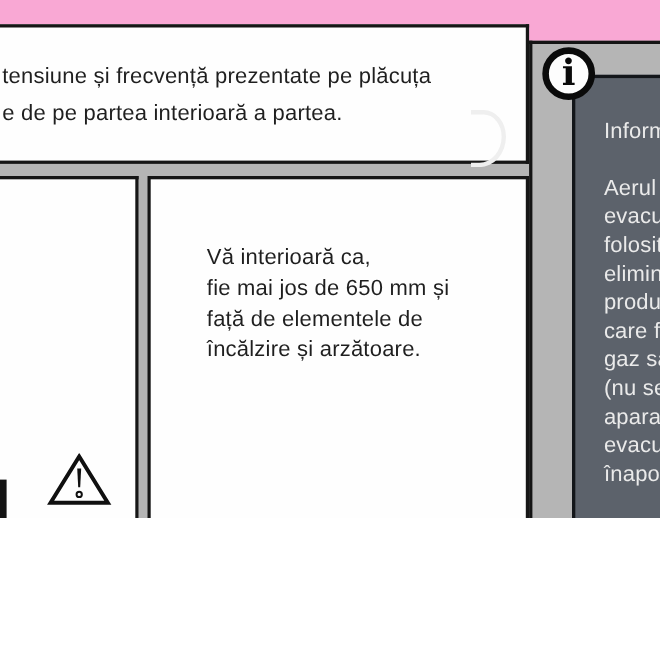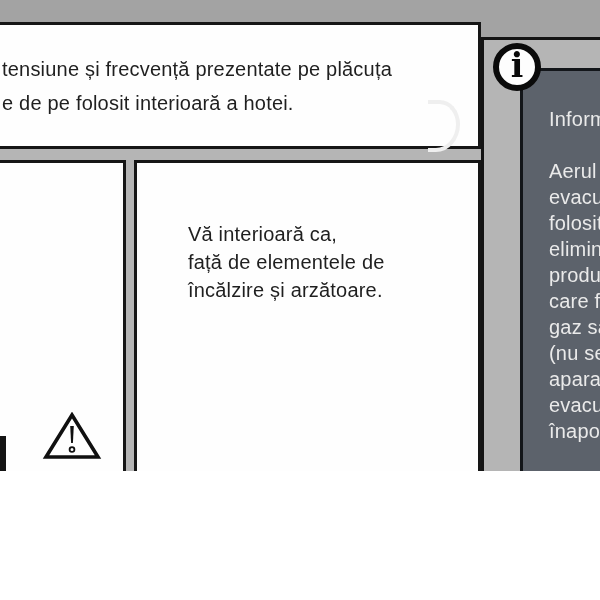--- a/index.html
+++ b/index.html
@@ -1,18 +1,18 @@
 <!DOCTYPE html>
 <html><head>
 <meta charset="utf-8">
 <style>
   html,body{margin:0;padding:0;background:#ffffff;}
   #page{
     position:relative;width:600px;height:471px;overflow:hidden;
-    background:#a3a3a3;
+    background:#f9a8d4;
     font-family:"Liberation Sans",sans-serif;
     color:#1a1a1a;
   }
   .abs{position:absolute;}
   
   #left-gray-band{left:0;top:146px;width:483px;height:412px;background:#b5b5b5;z-index:1;}
   
   .note-box{background:#fefefe;border:3px solid #161616;z-index:2;box-sizing:border-box;}
   #top-note-box{left:-16px;top:22px;width:497px;height:127px;border-left:none;}
   #left-figure-box{left:-16px;top:160px;width:142px;height:415px;border-left:none;}
@@ -62,37 +62,38 @@
 </head>
 <body>
 
 <div id="page">
 
   <div class="abs" id="left-gray-band"></div>
 
   <div class="abs note-box" id="top-note-box"></div>
   <div class="abs body-text" id="top-note-text">
     <div class="ln">tensiune și frecvență prezentate pe plăcuța</div>
-    <div class="ln">e de pe folosit interioară a hotei.</div>
+    <div class="ln">e de pe partea interioară a partea.</div>
   </div>
   <div class="abs" id="scan-artifact"></div>
 
   <div class="abs note-box" id="left-figure-box"></div>
   <div class="abs" id="figure-bar"></div>
   <div class="abs" id="warning-triangle">
     <svg width="60" height="50" viewBox="0 0 60 50">
       <path d="M30 3 L56 45 L4 45 Z" fill="none" stroke="#101010" stroke-width="3.6" stroke-linejoin="miter"></path>
       <path d="M28.2 14 L31.8 14 L30.9 31 L29.1 31 Z" fill="#101010"></path>
       <circle cx="30" cy="37.5" r="2.4" fill="none" stroke="#101010" stroke-width="1.8"></circle>
     </svg>
   </div>
 
   <div class="abs note-box" id="middle-note-box"></div>
   <div class="abs body-text" id="middle-note-text">
     <div class="ln">Vă interioară ca,</div>
+    <div class="ln">fie mai jos de 650 mm și</div>
     <div class="ln">față de elementele de</div>
     <div class="ln">încălzire și arzătoare.</div>
   </div>
 
   <div class="abs" id="info-panel"></div>
   <div class="abs" id="info-dark-box">
     <div id="info-dark-text">
       <div class="ln">Informații</div>
       <div class="ln"></div>
       <div class="ln">Aerul</div>

